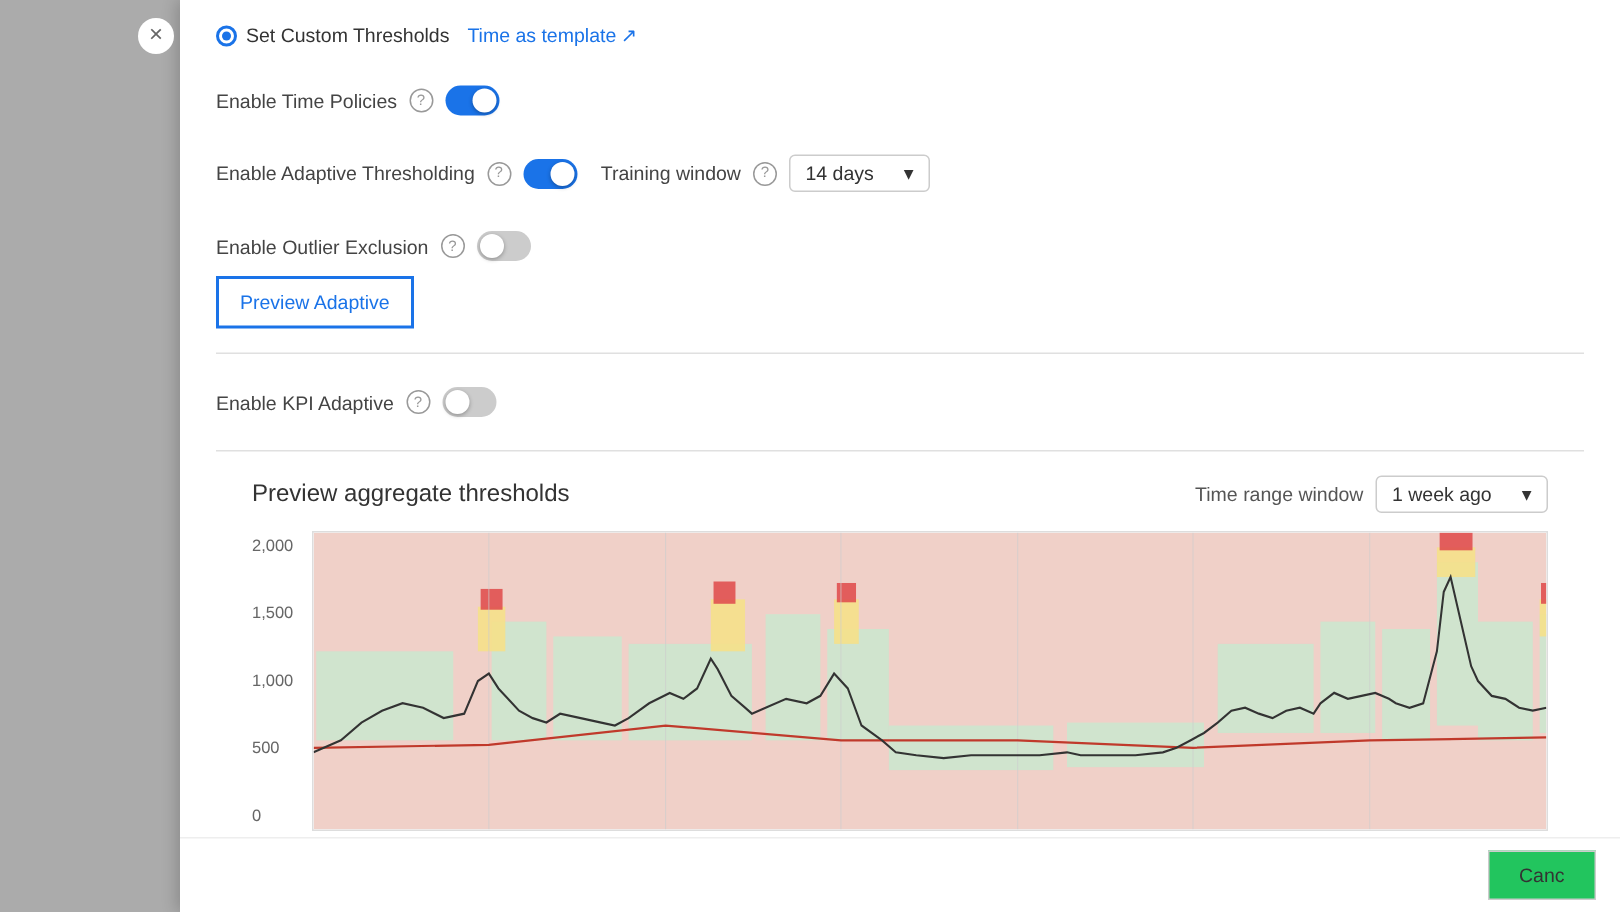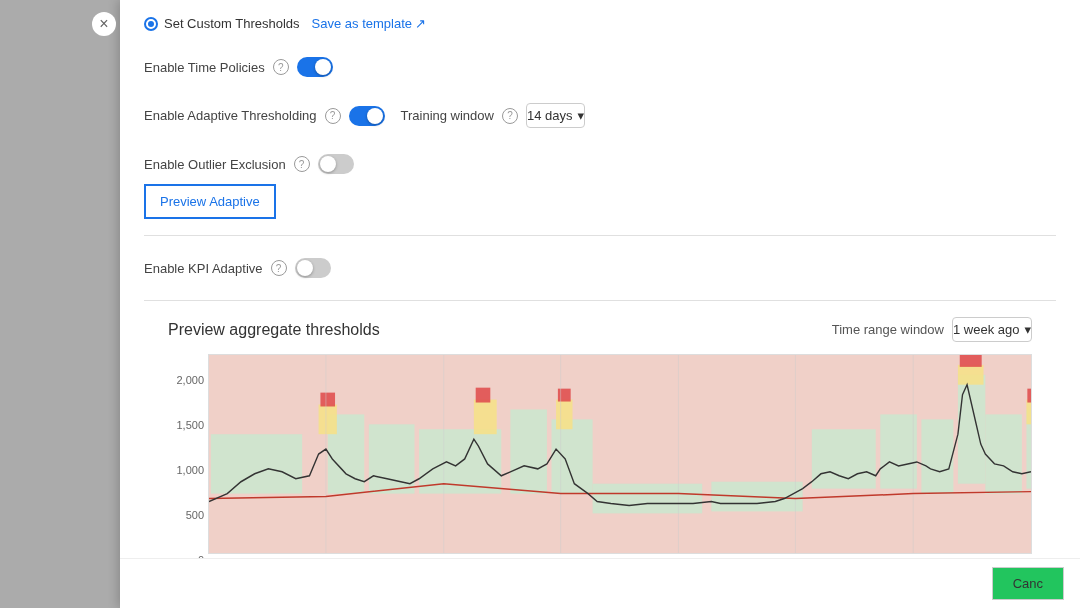--- a/index.html
+++ b/index.html
@@ -128,22 +128,22 @@
       border-radius: 50%;
       background: #fff;
       box-shadow: 0 1px 3px rgba(0,0,0,0.3);
       transition: left 0.15s;
     }
     .toggle.on .toggle-thumb { left: 18px; }
     .toggle.off .toggle-thumb { left: 2px; }
     .dropdown-btn {
       display: flex;
       align-items: center;
-      gap: 5px;
-      padding: 4px 0;
+      gap: 20px;
+      padding: 4px 10px;
       border: 1px solid #ccc;
       border-radius: 4px;
       background: #fff;
       cursor: pointer;
       font-size: 13px;
       color: #333;
     }
     .info-text {
       font-size: 12px;
       color: #555;
@@ -210,25 +210,23 @@
     }
     .y-axis-labels {
       position: absolute;
       left: 0;
       top: 0;
       height: 100%;
       width: 40px;
       display: flex;
       flex-direction: column;
       justify-content: space-between;
-      align-items: flex-end;
       padding: 4px 4px 4px 0;
       font-size: 11px;
       color: #666;
-      margin-top: 16px;
     }
     .cancel-btn {
       position: absolute;
       bottom: 0;
       right: 0;
       padding: 8px 20px;
       background: #22c55e;
       border: 1px solid #ccc;
       color: #333;
       font-size: 13px;
@@ -257,21 +255,21 @@
   </div>
 
   <div class="modal-content">
 
     <div class="header-row">
       <div class="radio-label">
         <div class="radio-dot"></div>
         <span>Set Custom Thresholds</span>
       </div>
       <a class="save-template-link">
-        <span>Save as template</span>
+        <span>Time as template</span>
         <span>↗</span>
       </a>
     </div>
 
     <div class="adaptive-info-row">
       <div class="adaptive-settings-col">
 
         <div class="setting-row">
           <span class="setting-label">Enable Time Policies</span>
           <div class="help-icon">

